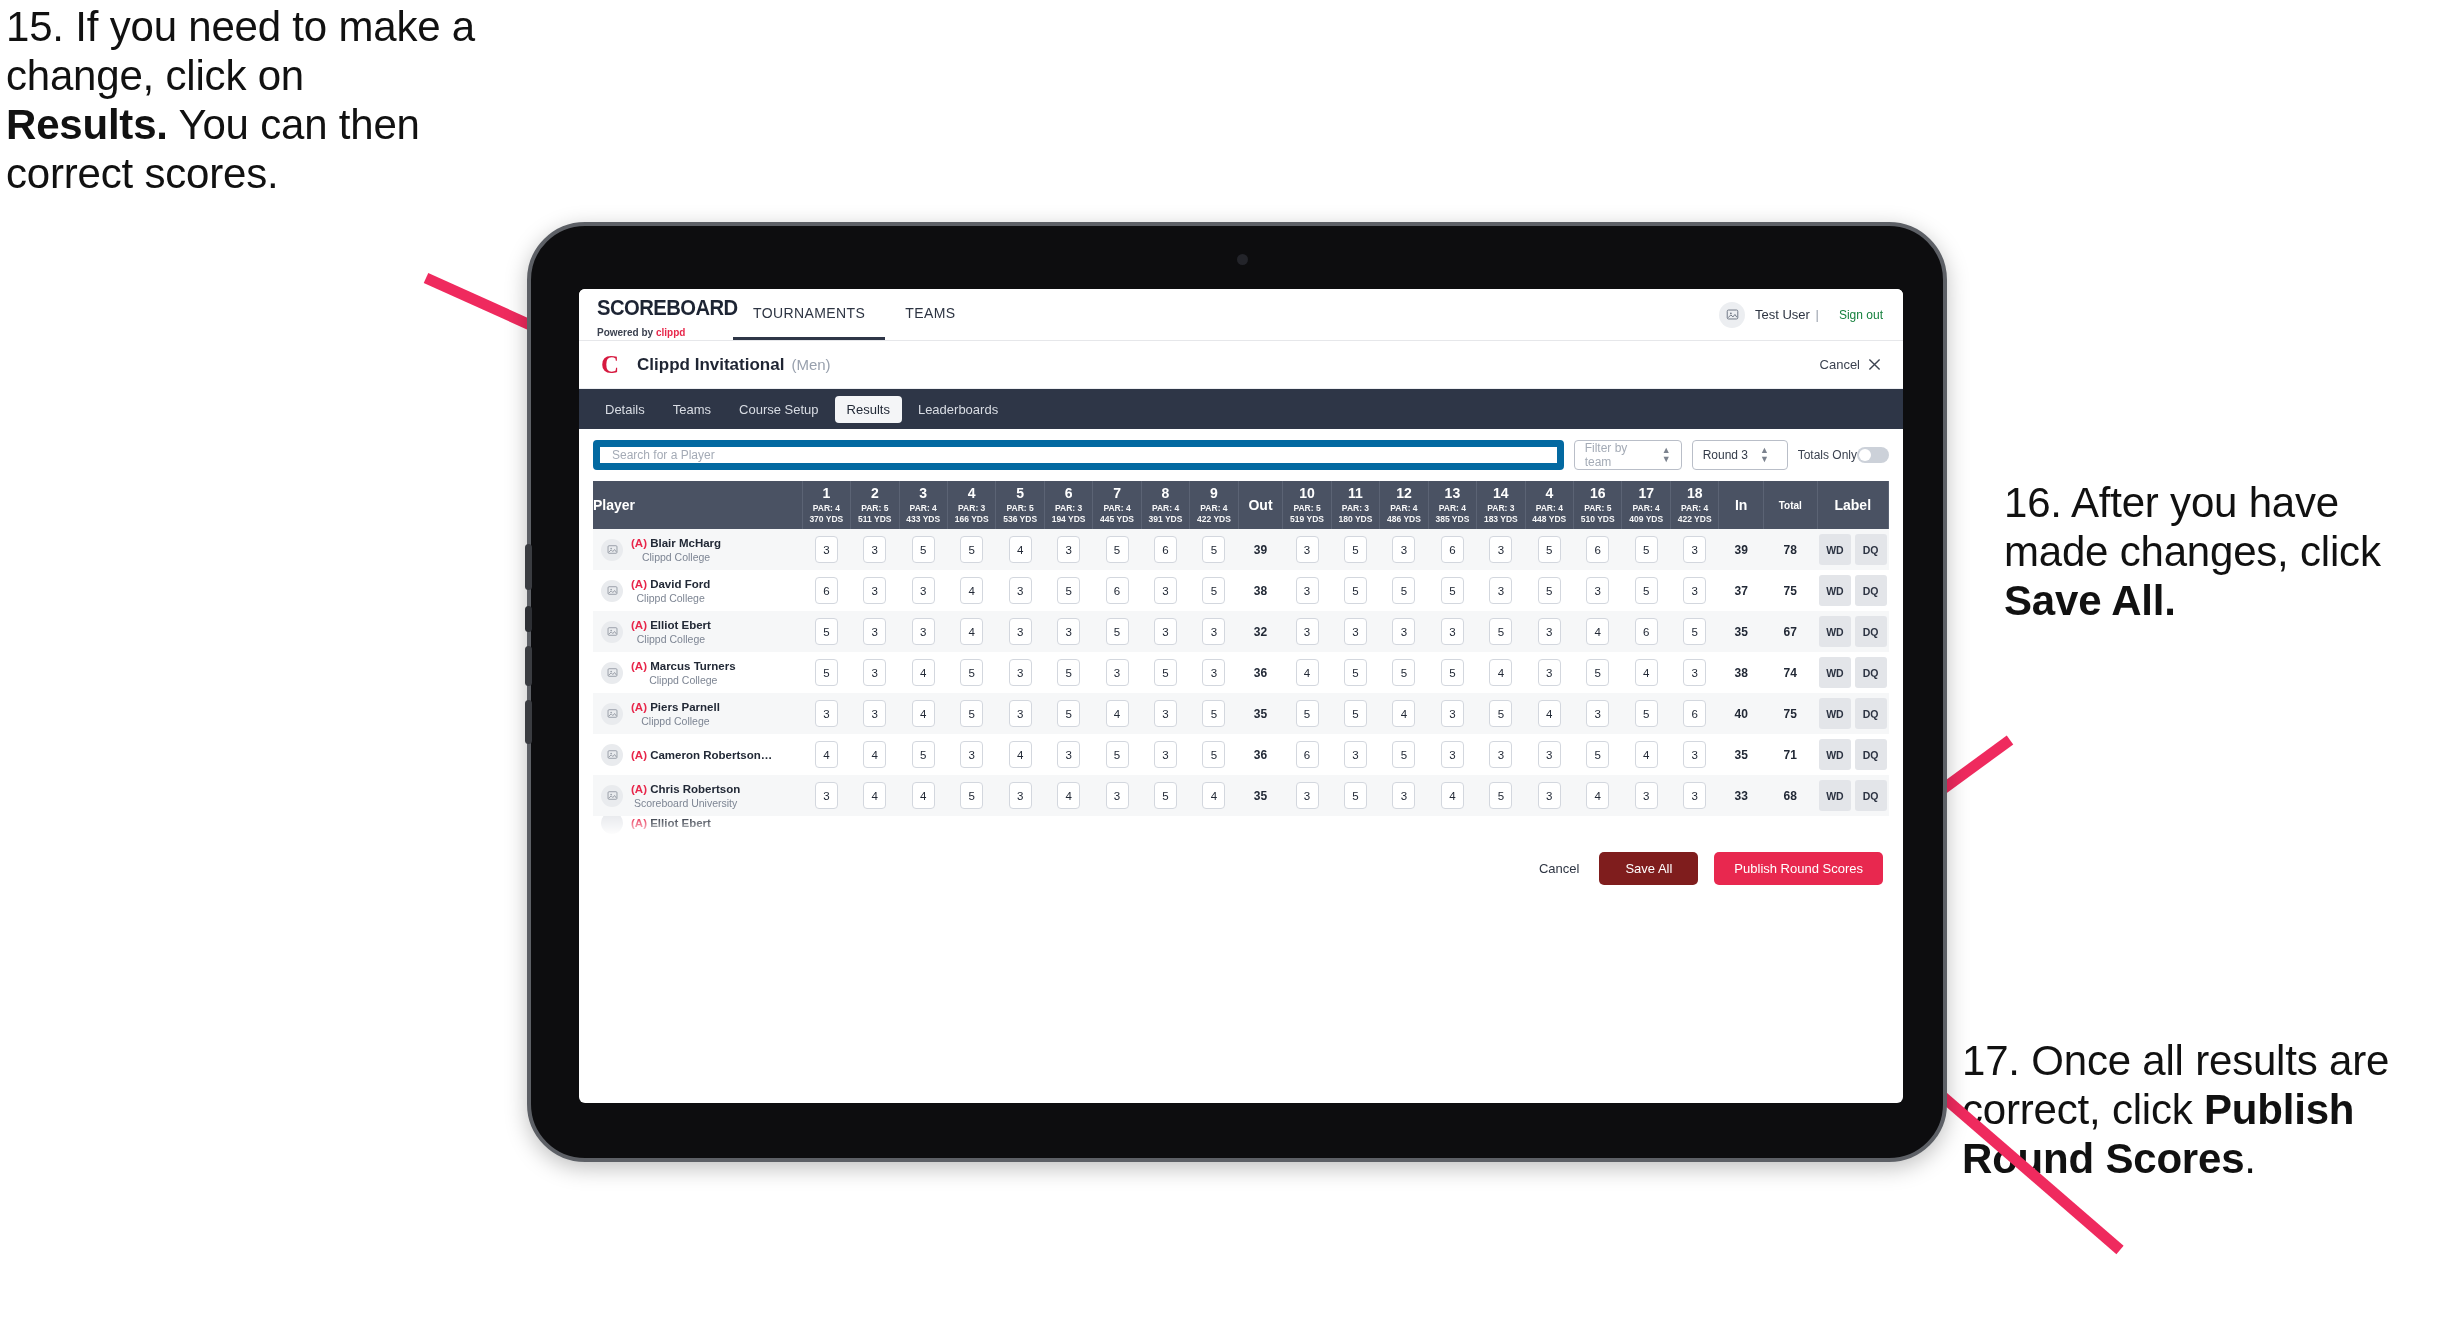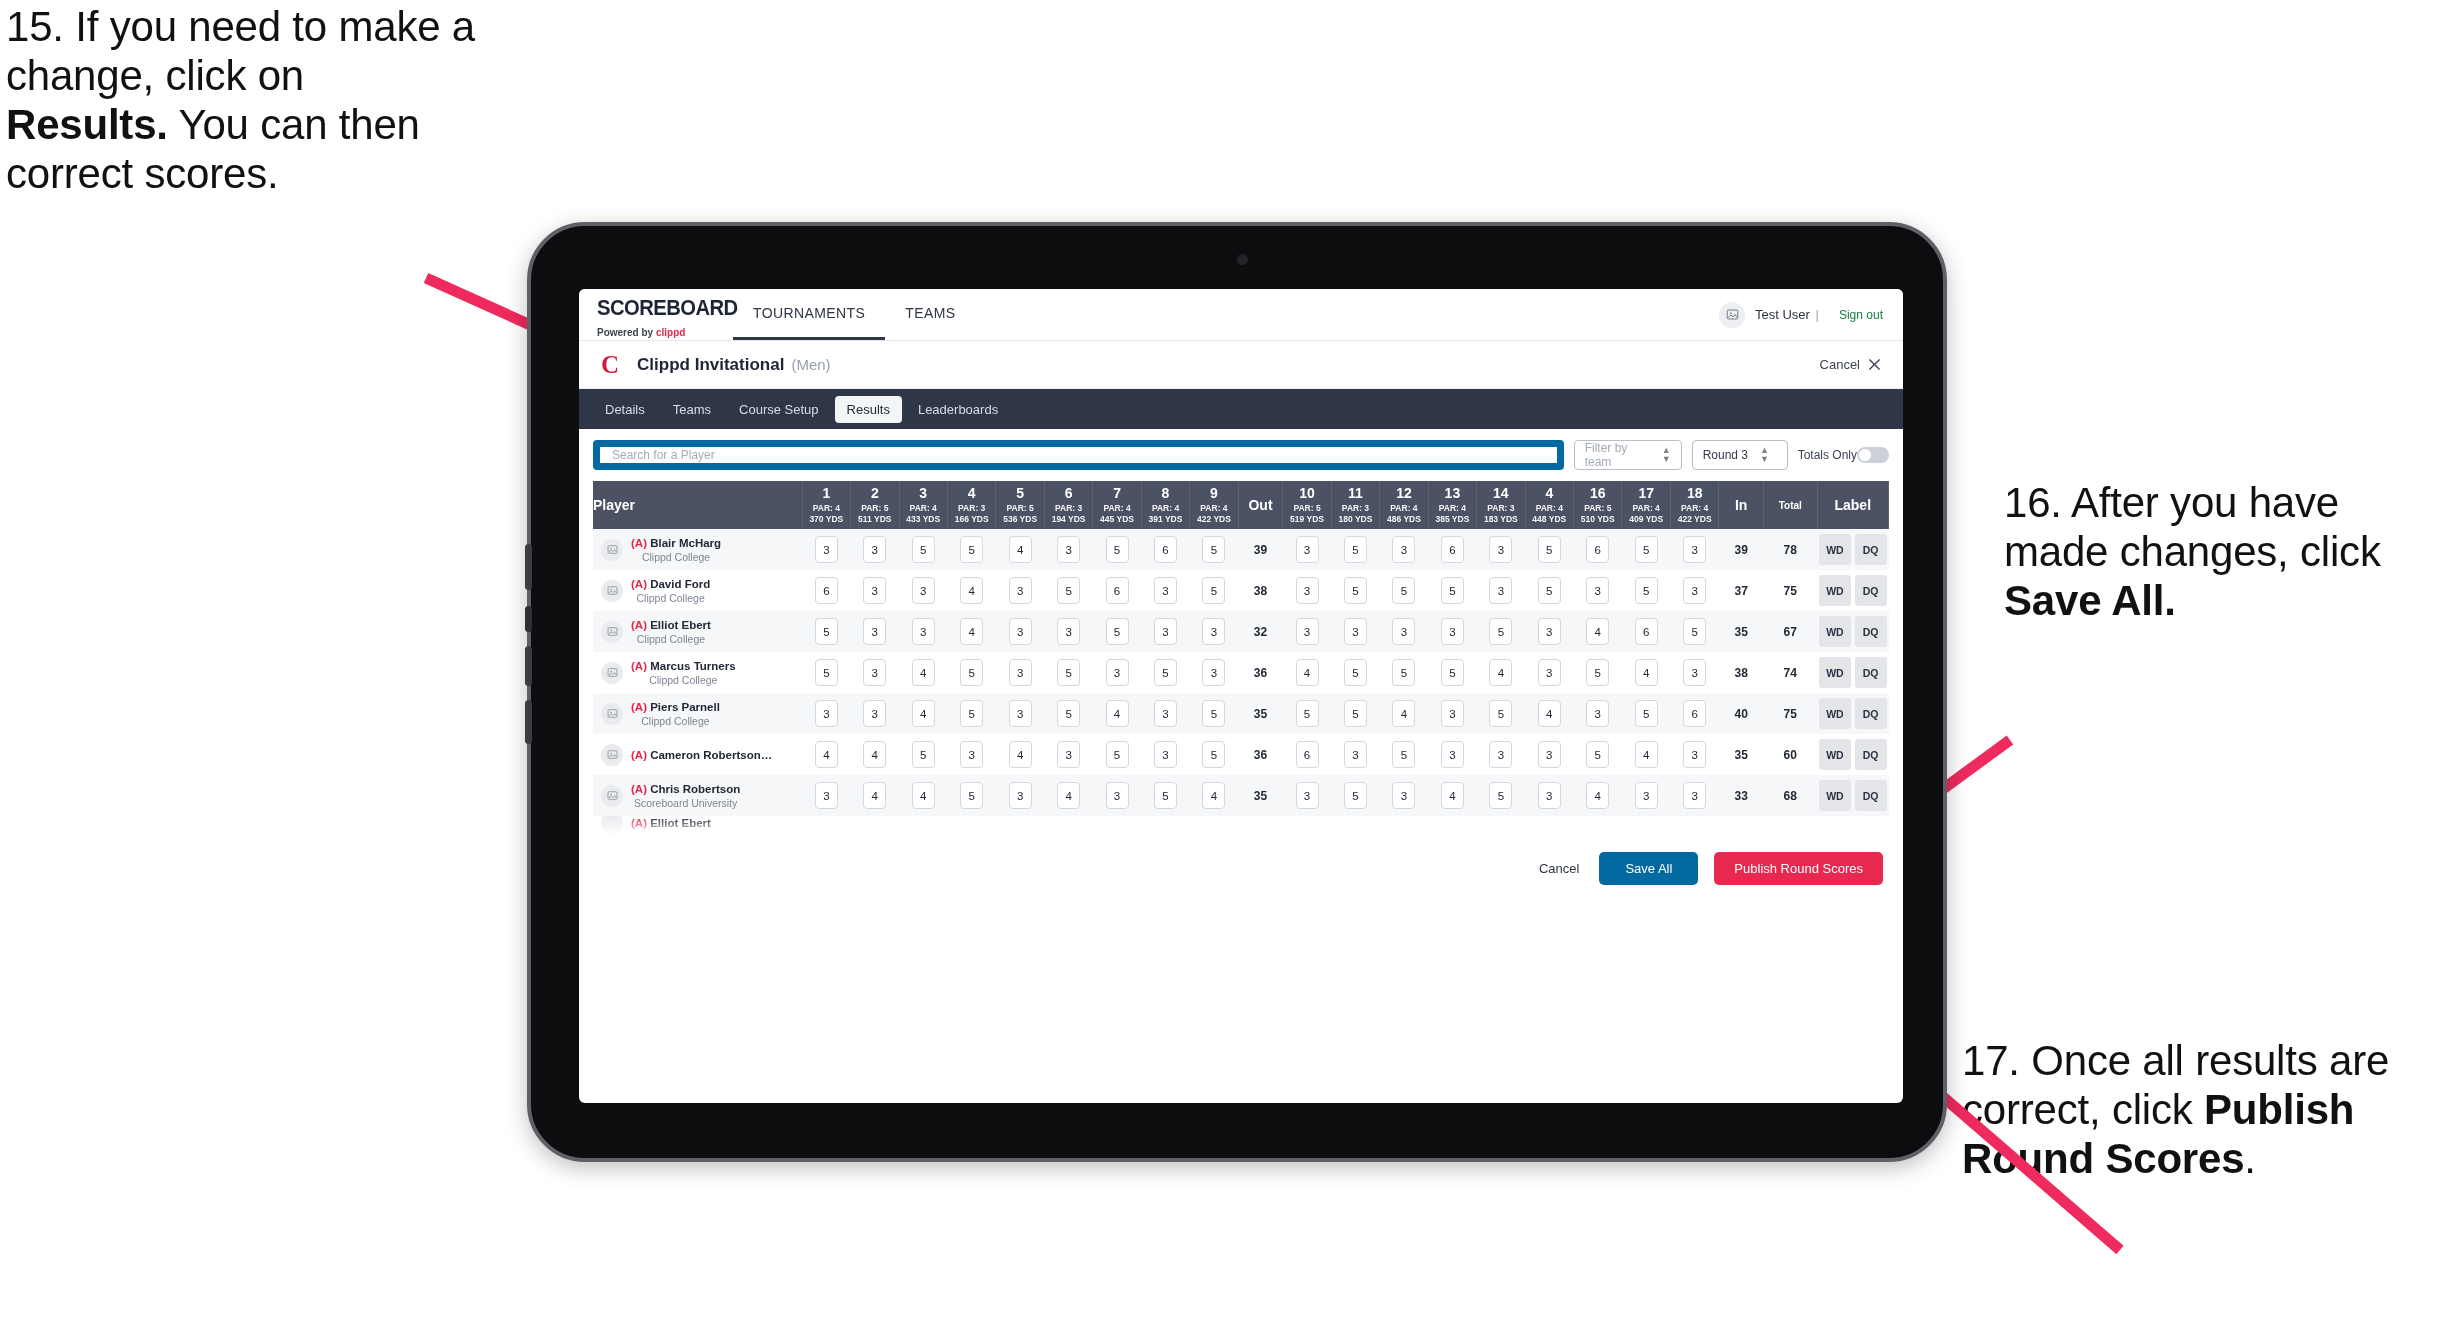--- a/index.html
+++ b/index.html
@@ -207,21 +207,21 @@
     pointer-events: none;
   }
 
   
   .actions {
     display: flex; justify-content: flex-end; align-items: center;
     gap: 16px; padding: 14px 20px 0 0;
   }
   .btn { border-radius: 5px; font-size: 13px; cursor: pointer; border: none; }
   .btn-link { background: transparent; color: #2e3543; padding: 6px 4px; }
-  .btn-save { background: #0369a1; color: #fff; padding: 9px 26px; }
+  .btn-save { background: #7f1d1d; color: #fff; padding: 9px 26px; }
   .btn-publish { background: #e8284f; color: #fff; padding: 9px 20px; }
 </style>
 </head>
 <body>
 
 <div class="page">
 
   <div class="callout" id="callout-15">
     <span>15.</span><span> If you need to make a change, click on </span><b>Results.</b><span> You can then correct scores.</span>
   </div>
@@ -898,21 +898,21 @@
                 <td>
                   <div class="score-box">5</div>
                 </td>
                 <td>
                   <div class="score-box">4</div>
                 </td>
                 <td>
                   <div class="score-box">3</div>
                 </td>
                 <td class="sub-cell">35</td>
-                <td class="tot-cell">60</td>
+                <td class="tot-cell">71</td>
                 <td class="label-cell">
                   <div class="label-inner">
                     <div class="label-chip">WD</div>
                     <div class="label-chip">DQ</div>
                   </div>
                 </td>
               </tr>
               <tr class="alt">
                 <td class="player-cell">
                   <div class="player-inner">

